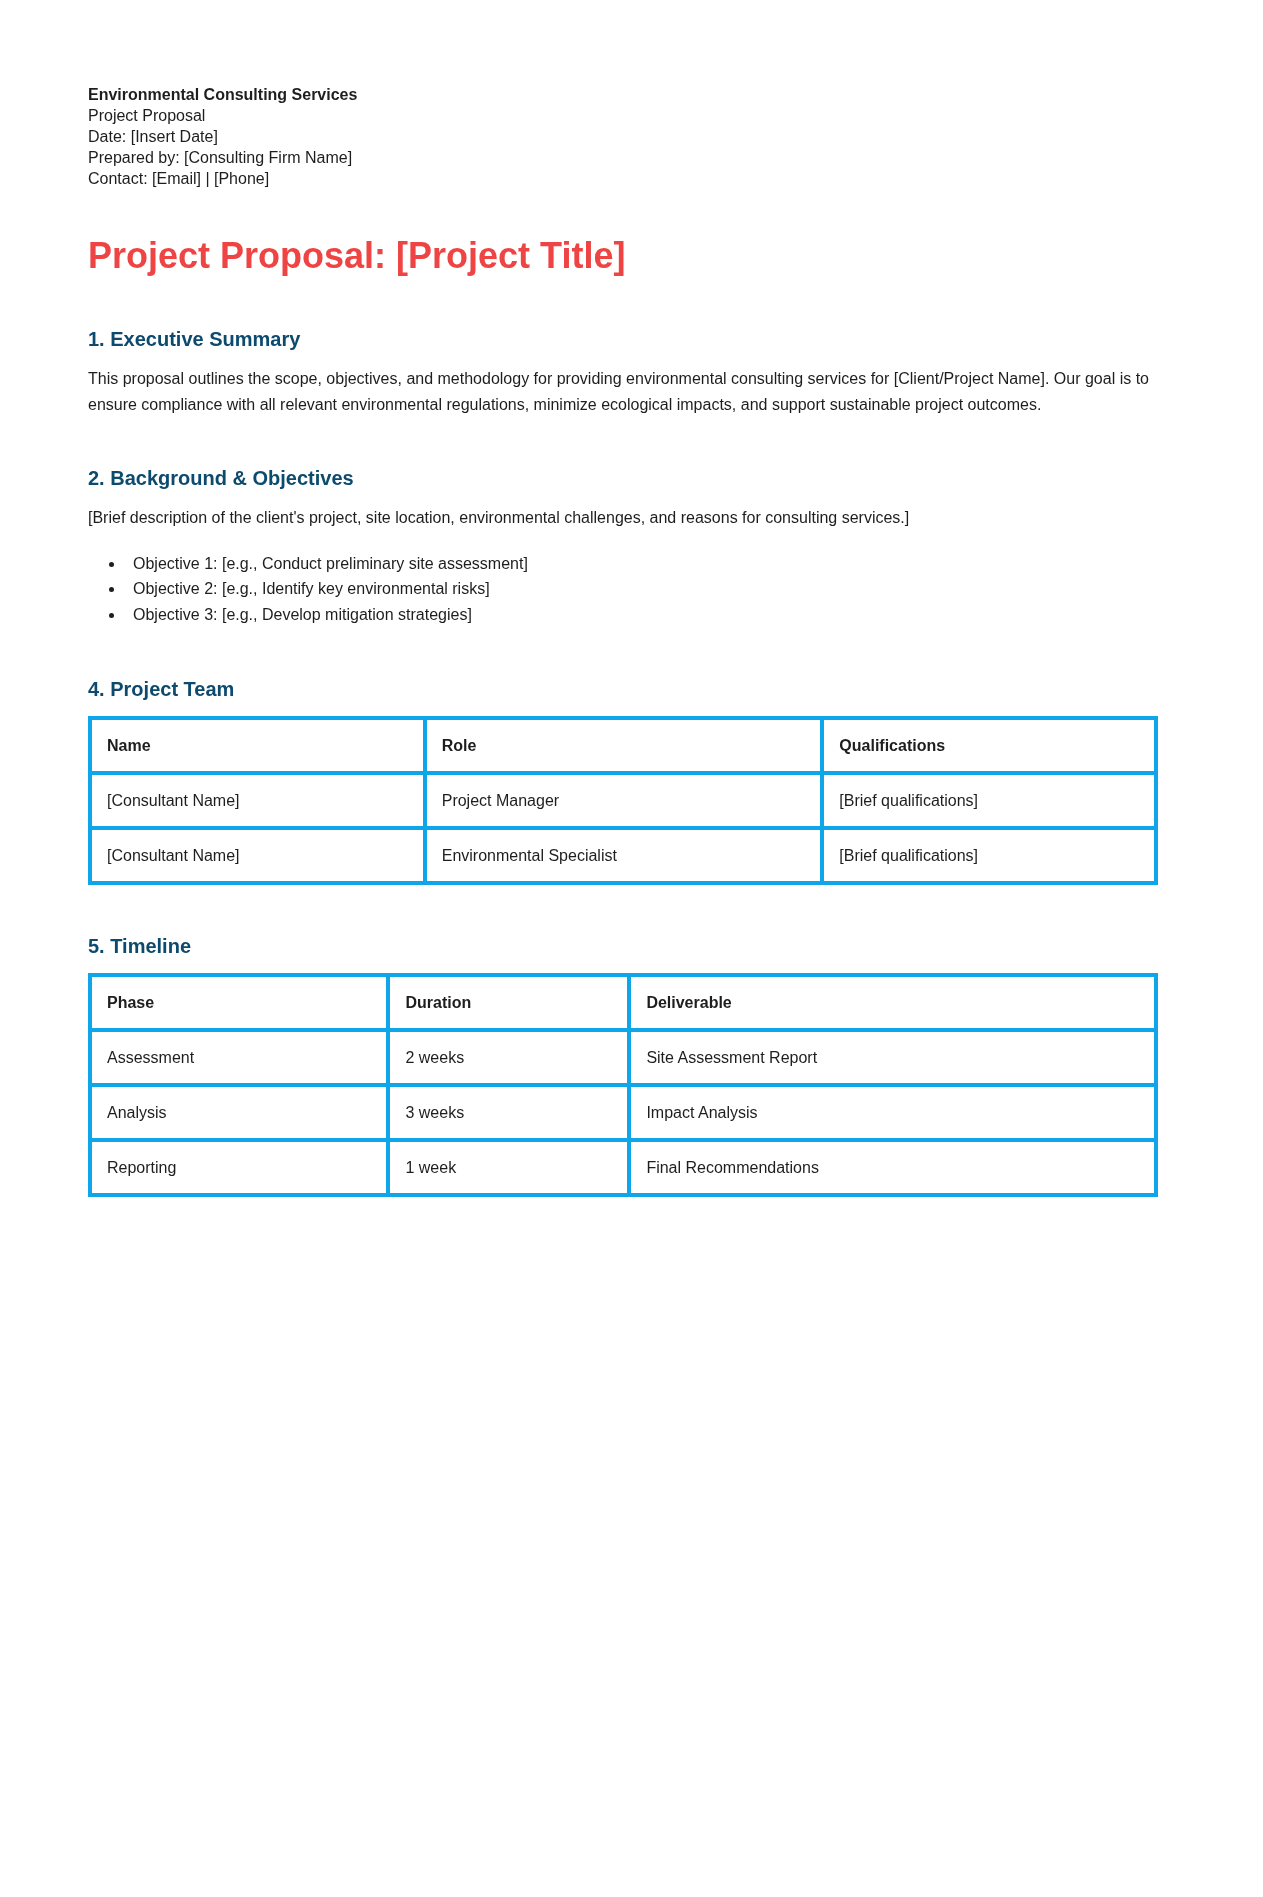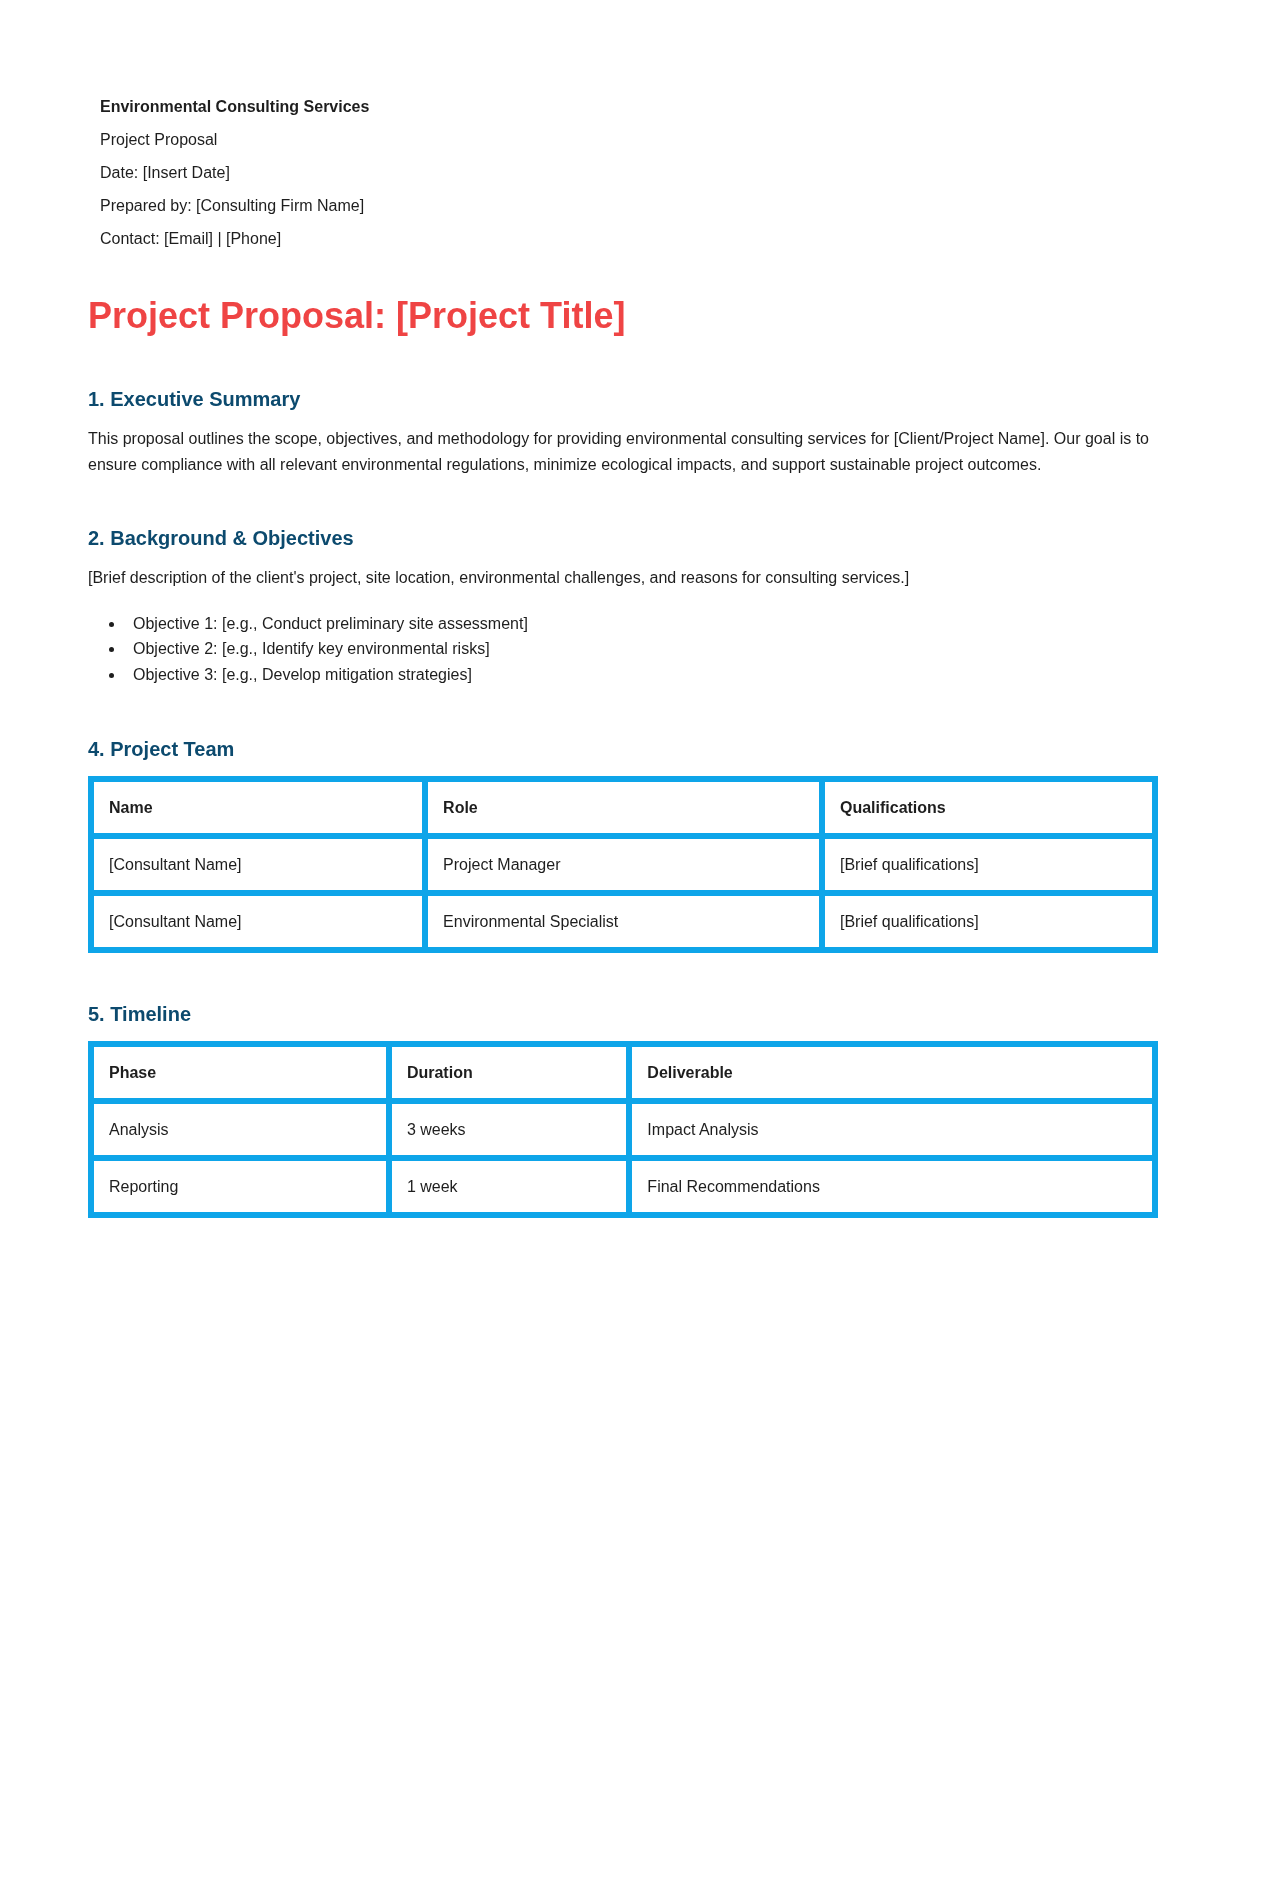--- a/index.html
+++ b/index.html
@@ -14,21 +14,21 @@
     box-sizing: border-box;
     background: #ffffff;
     color: #1e1e1e;
     font-family: "Liberation Sans", sans-serif;
     font-size: 16px;
     line-height: 1.6;
     padding: 84px 105px 0 88px;
     overflow: hidden;
   }
   .letterhead p {
-    margin: 12px;
+    margin: 0;
     line-height: 21px;
     font-size: 16px;
   }
   .letterhead .company {
     font-weight: 700;
   }
   h1.doc-title {
     font-size: 36px;
     line-height: 1.25;
     font-weight: 700;
@@ -62,21 +62,21 @@
     padding-left: 4px;
   }
   table.doc-table {
     border-collapse: collapse;
     width: 100%;
     margin-top: 8px;
     table-layout: fixed;
   }
   table.doc-table th,
   table.doc-table td {
-    border: 6px solid #0ea5e9;
+    border: 4px solid #0ea5e9;
     padding: 16px 15px;
     text-align: left;
     font-size: 16px;
     line-height: 19px;
     vertical-align: middle;
     overflow: hidden;
     white-space: nowrap;
   }
   table.doc-table th {
     font-weight: 700;
@@ -154,20 +154,25 @@
       </colgroup>
       <thead>
         <tr>
           <th>Phase</th>
           <th>Duration</th>
           <th>Deliverable</th>
         </tr>
       </thead>
       <tbody>
         <tr>
+          <td>Assessment</td>
+          <td>2 weeks</td>
+          <td>Site Assessment Report</td>
+        </tr>
+        <tr>
           <td>Analysis</td>
           <td>3 weeks</td>
           <td>Impact Analysis</td>
         </tr>
         <tr>
           <td>Reporting</td>
           <td>1 week</td>
           <td>Final Recommendations</td>
         </tr>
       </tbody>

